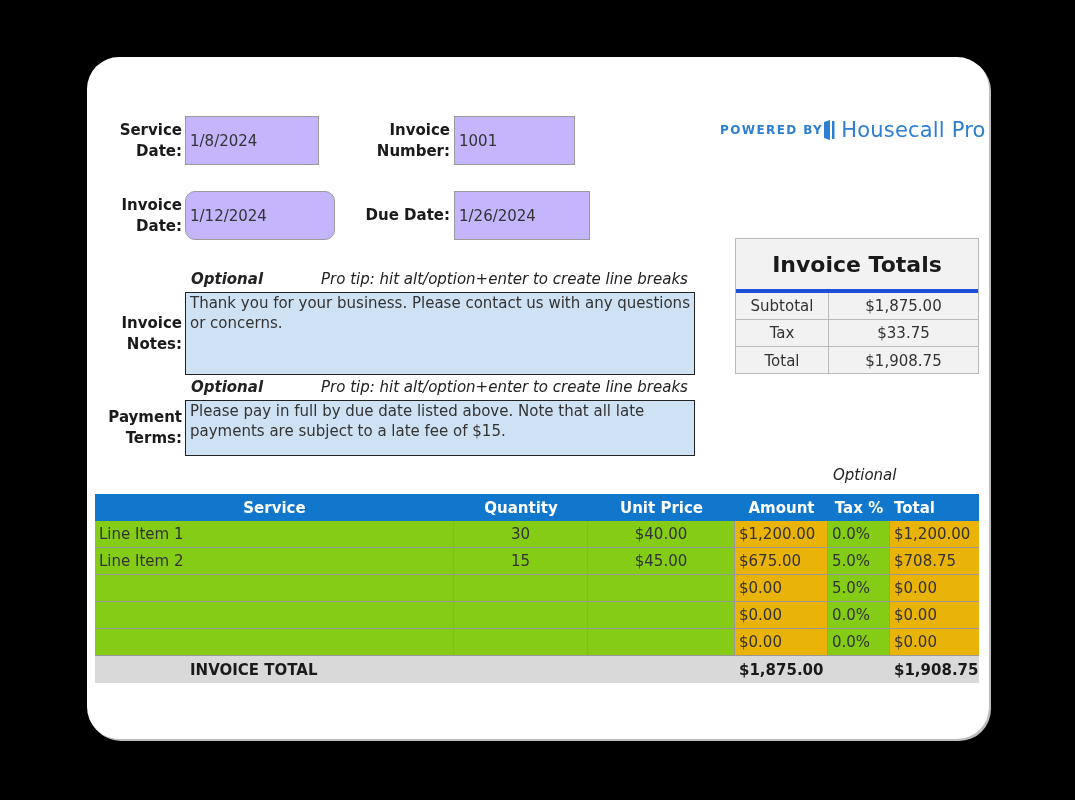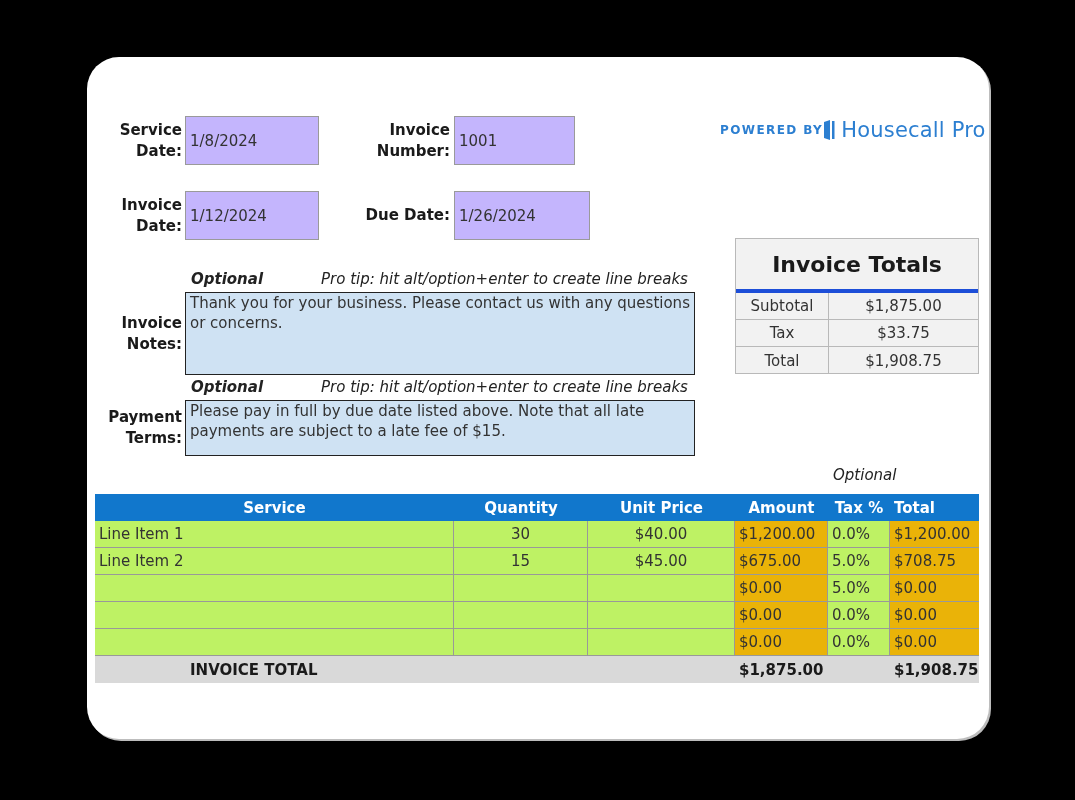--- a/index.html
+++ b/index.html
@@ -51,21 +51,21 @@
       font-size: 15px; line-height: 20px; color: #333; padding: 0 4px;
       display: flex; 
     }
 
     .table { position: absolute; left: 95px; top: 494px; width: 884px; }
     .thead { display: flex; height: 27px; background: #1177cc; color: #fff; font-weight: bold; font-size: 15px; }
     .thead div { display: flex; align-items: center; }
     .trow { display: flex; height: 27px; font-size: 15px; color: #333; border-bottom: 1px solid #999; }
     .trow .c { display: flex; align-items: center; border-right: 1px solid #999; height: 100%; }
     .trow .c:last-child { border-right: none; }
-    .blue { background: #bef264; }
+    .blue { background: #84cc16; }
     .gray { background: #eab308; }
     .tfoot { display: flex; height: 27px; background: #d9d9d9; font-weight: bold; font-size: 15px; color: #1a1a1a; }
     .tfoot div { display: flex; align-items: center; }
 
     .w-service { width: 359px; }
     .w-qty { width: 134px; }
     .w-price { width: 147px; }
     .w-amount { width: 93px; }
     .w-tax { width: 62px; }
     .w-total { width: 89px; }
@@ -90,21 +90,21 @@
   <div>Number:</div>
 </div>
 <div class="field-box" style="left:454px;top:116px;width:121px;height:49px;">
   <span>1001</span>
 </div>
 
 <div class="field-label" style="left:100px;top:195px;width:82px;">
   <div>Invoice</div>
   <div>Date:</div>
 </div>
-<div class="field-box" style="left:185px;top:191px;width:134px;height:49px;">
+<div class="field-box" style="left:185px;top:191px;width:150px;height:49px;border-radius:10px;">
   <span>1/12/2024</span>
 </div>
 
 <div class="field-label" style="left:340px;top:205px;width:110px;">
   <div>Due Date:</div>
 </div>
 <div class="field-box" style="left:454px;top:191px;width:136px;height:49px;">
   <span>1/26/2024</span>
 </div>
 

